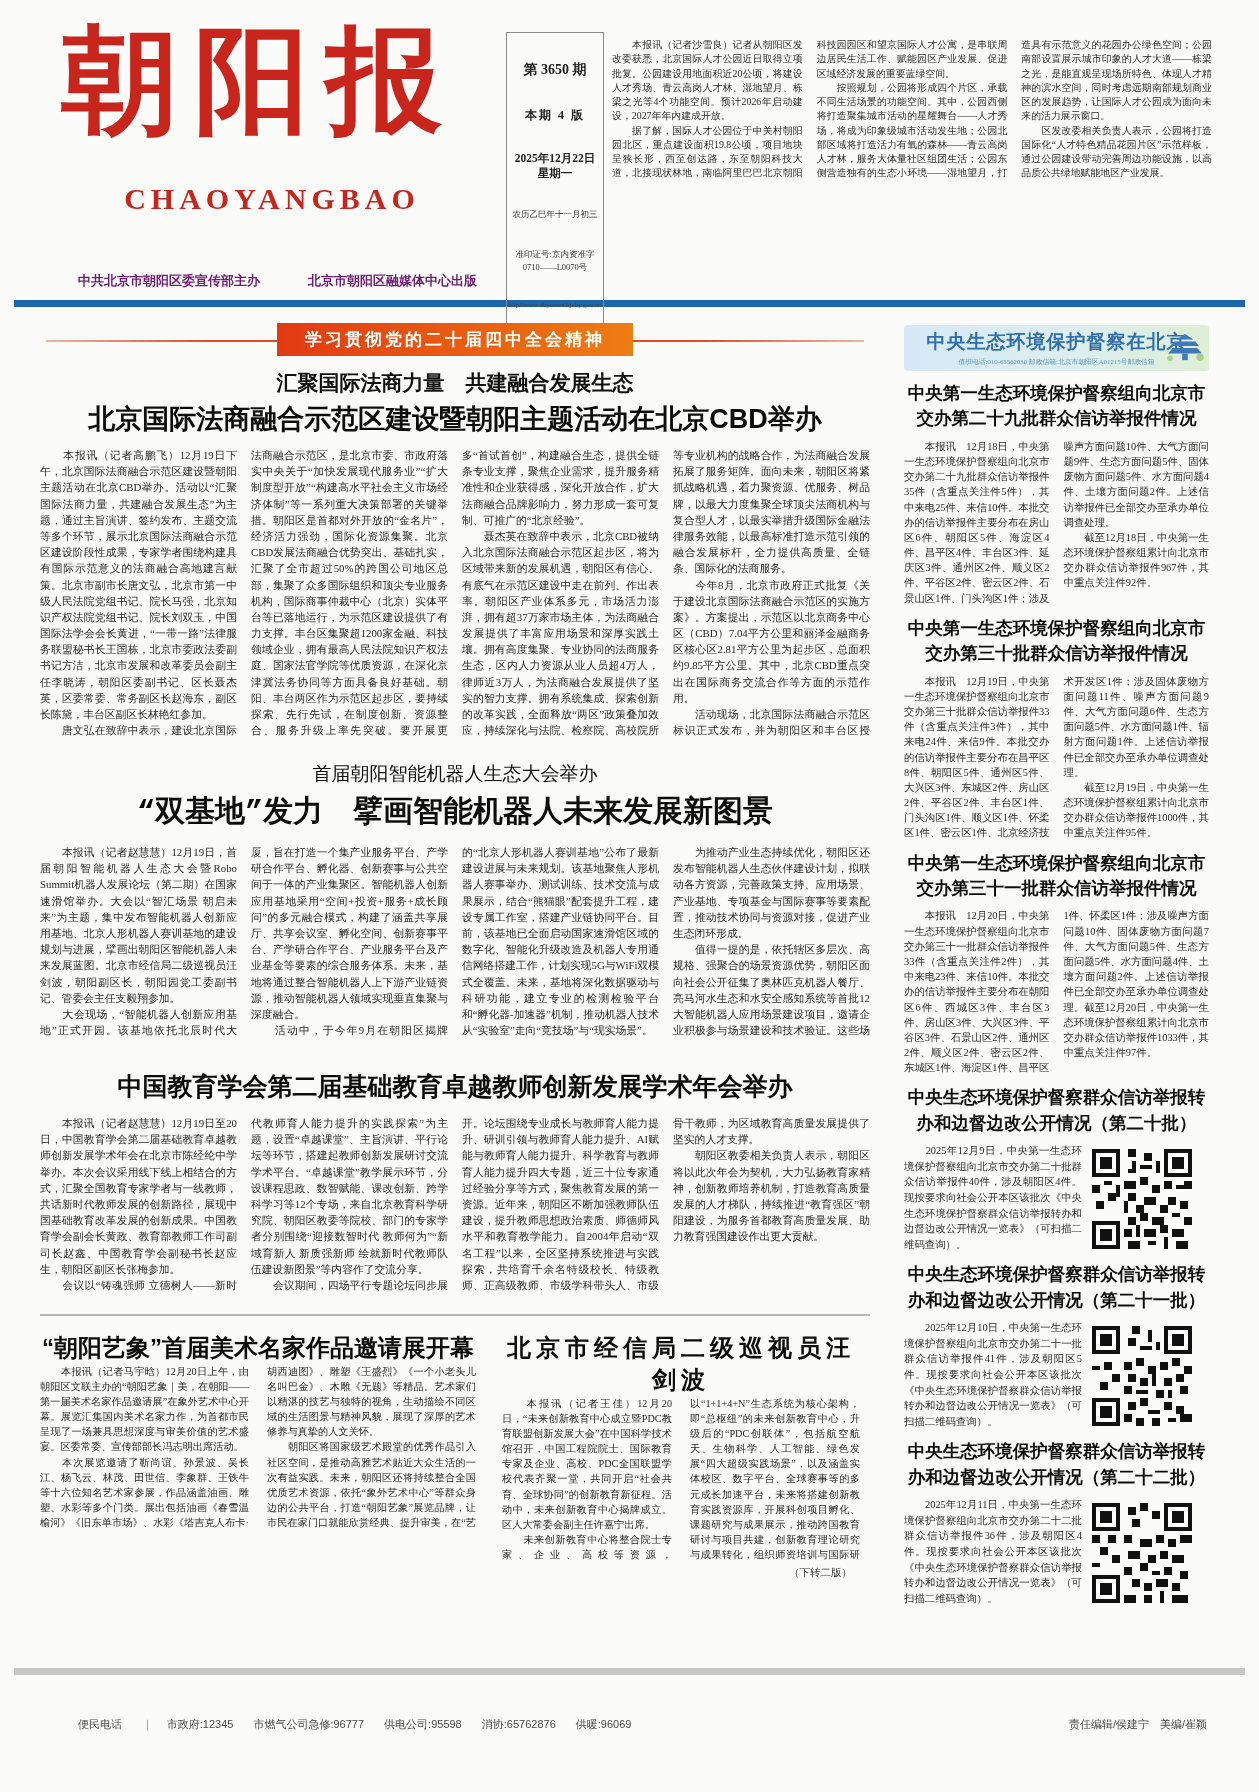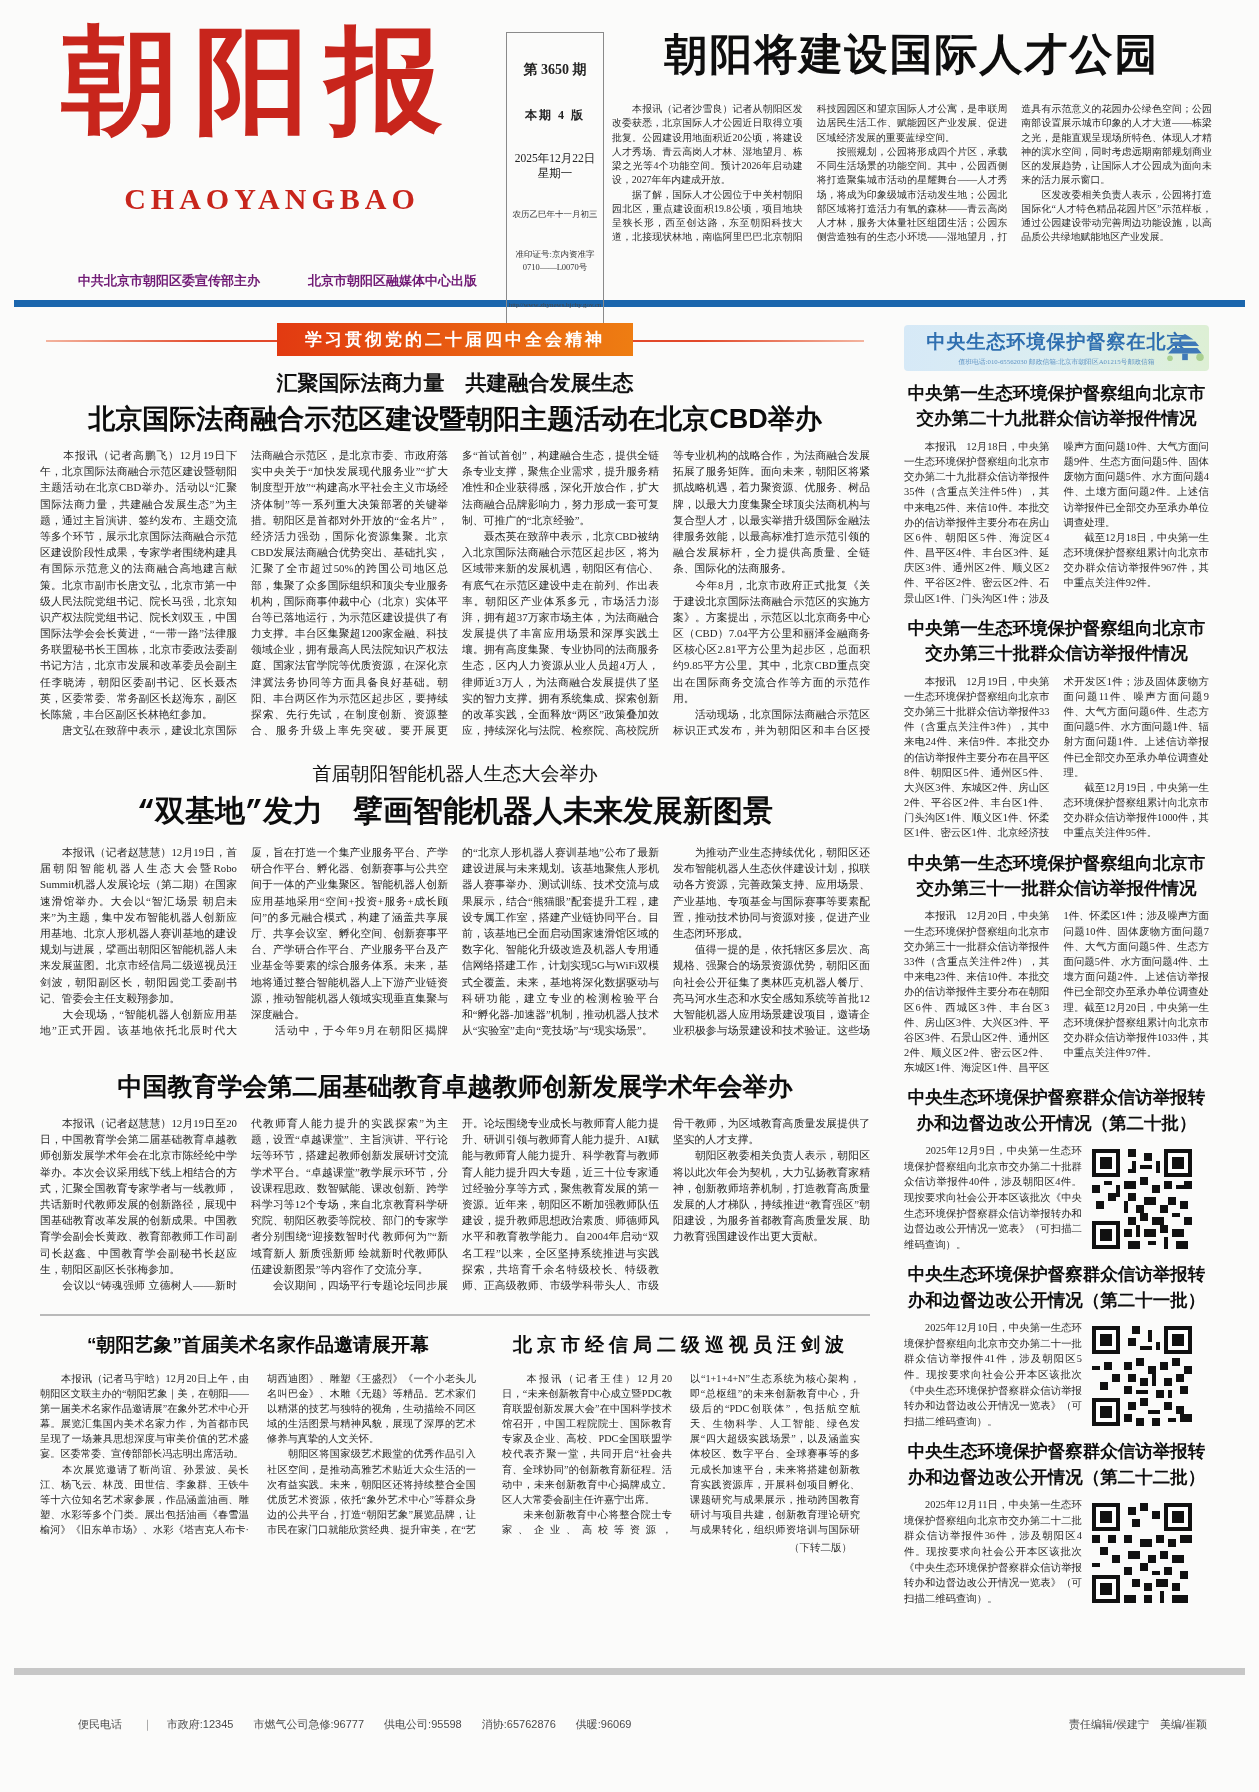--- a/index.html
+++ b/index.html
@@ -11,21 +11,21 @@
             color:#c8251c;letter-spacing:16px;line-height:1.1;font-family:"DejaVu Serif",serif;}
   .mh-latin{position:absolute;left:92px;top:182px;width:360px;text-align:center;
             font-size:30px;font-weight:bold;color:#c8251c;letter-spacing:5px;}
   .mh-pub{position:absolute;left:78px;bottom:10px;display:flex;gap:48px;
           font-size:13px;font-weight:bold;color:#701a75;font-family:"Liberation Sans","DejaVu Sans",sans-serif;}
   .issue-box{position:absolute;left:506px;top:32px;width:88px;height:248px;border:1px solid #8a8a8a;
              display:flex;flex-direction:column;justify-content:space-between;align-items:center;
              padding:28px 4px;text-align:center;}
   .issue-box .i-num{font-size:14px;font-weight:bold;}
   .issue-box .i-pages{font-size:12px;font-weight:bold;letter-spacing:2px;}
-  .issue-box .i-date,.issue-box .i-week{font-size:11.5px;font-weight:normal;}
+  .issue-box .i-date,.issue-box .i-week{font-size:11.5px;font-weight:bold;}
   .issue-box .i-lunar{font-size:8.5px;color:#333;}
   .issue-box .i-lic{font-size:8.5px;color:#333;line-height:1.5;}
   .issue-box .i-url{font-size:7px;color:#444;}
   .lead{position:absolute;left:612px;top:20px;width:600px;}
   .lead h1{margin:6px 0 0;text-align:center;font-size:43px;font-weight:900;letter-spacing:2px;
            color:#0e0e0e;font-family:"Liberation Serif","DejaVu Serif",serif;}
   .lead-body{margin-top:18px;height:152px;overflow:hidden;column-count:3;column-gap:14px;column-fill:auto;
              font-size:9.9px;line-height:1.44;text-align:justify;white-space:pre-line;color:#2a2a2a;}
   .blue-rule{height:7px;margin:0 14px;background:#1b66ad;}
   
@@ -50,21 +50,21 @@
              font-family:"Liberation Sans","DejaVu Sans",sans-serif;}
   .body4{column-count:4;column-gap:14px;column-fill:auto;overflow:hidden;
          font-size:10.8px;line-height:1.5;text-align:justify;white-space:pre-line;color:#262626;}
   .cbd-body{height:300px;}
   .robot-body{height:210px;}
   .edu-body{height:185px;}
   .sep{height:2px;background:#b9b9b9;margin:14px 0 12px;}
   .bottom-band{display:flex;gap:26px;}
   .art-article{width:436px;flex:none;}
   .educ-article{width:358px;flex:none;}
-  .bottom-band h3{margin:4px 0 13px;text-align:center;font-size:19px;font-weight:900;color:#0c0c0c;
+  .bottom-band h3{margin:4px 0 0;text-align:center;font-size:24px;font-weight:900;color:#0c0c0c;
                   font-family:"Liberation Sans","DejaVu Sans",sans-serif;}
   .educ-article h3{letter-spacing:5px;}
   .body2{column-count:2;column-gap:18px;column-fill:auto;height:168px;overflow:hidden;
          font-size:10.2px;line-height:1.48;text-align:justify;white-space:pre-line;color:#262626;}
   .turnnote{text-align:right;font-size:10.5px;color:#333;margin-top:2px;padding-right:8px;}
   
   .env-banner{position:relative;height:46px;margin:18px 0 10px;border-radius:4px;overflow:hidden;
               background:linear-gradient(90deg,#d6e9f7 0%,#dceef0 55%,#ddefd4 100%);
               display:flex;flex-direction:column;align-items:center;justify-content:center;}
   .env-banner-title{font-size:19px;font-weight:bold;color:#2f6fb0;letter-spacing:1px;
@@ -108,21 +108,20 @@
         <div class="i-week">星期一</div>
       </div>
       <div class="i-lunar">农历乙巳年十一月初三</div>
       <div class="i-lic">
         <div>准印证号:京内资准字</div>
         <div>0710——L0070号</div>
       </div>
       <div class="i-url">http//www.zhynews.bjchy.gov.cn</div>
     </div>
     <div class="lead">
-      <h1>朝阳将建设国际人才公园</h1>
       <div class="lead-body">　　本报讯（记者沙雪良）记者从朝阳区发改委获悉，北京国际人才公园近日取得立项批复。公园建设用地面积近20公顷，将建设人才秀场、青云高岗人才林、湿地望月、栋梁之光等4个功能空间。预计2026年启动建设，2027年年内建成开放。
 　　据了解，国际人才公园位于中关村朝阳园北区，重点建设面积19.8公顷，项目地块呈狭长形，西至创达路，东至朝阳科技大道，北接现状林地，南临阿里巴巴北京朝阳科技园园区和望京国际人才公寓，是串联周边居民生活工作、赋能园区产业发展、促进区域经济发展的重要蓝绿空间。
 　　按照规划，公园将形成四个片区，承载不同生活场景的功能空间。其中，公园西侧将打造聚集城市活动的星耀舞台——人才秀场，将成为印象级城市活动发生地；公园北部区域将打造活力有氧的森林——青云高岗人才林，服务大体量社区组团生活；公园东侧营造独有的生态小环境——湿地望月，打造具有示范意义的花园办公绿色空间；公园南部设置展示城市印象的人才大道——栋梁之光，是能直观呈现场所特色、体现人才精神的滨水空间，同时考虑远期南部规划商业区的发展趋势，让国际人才公园成为面向未来的活力展示窗口。
 　　区发改委相关负责人表示，公园将打造国际化“人才特色精品花园片区”示范样板，通过公园建设带动完善周边功能设施，以高品质公共绿地赋能地区产业发展。</div>
     </div>
   </header>
 
   <div class="blue-rule"></div>
 
   <div class="content-row">

